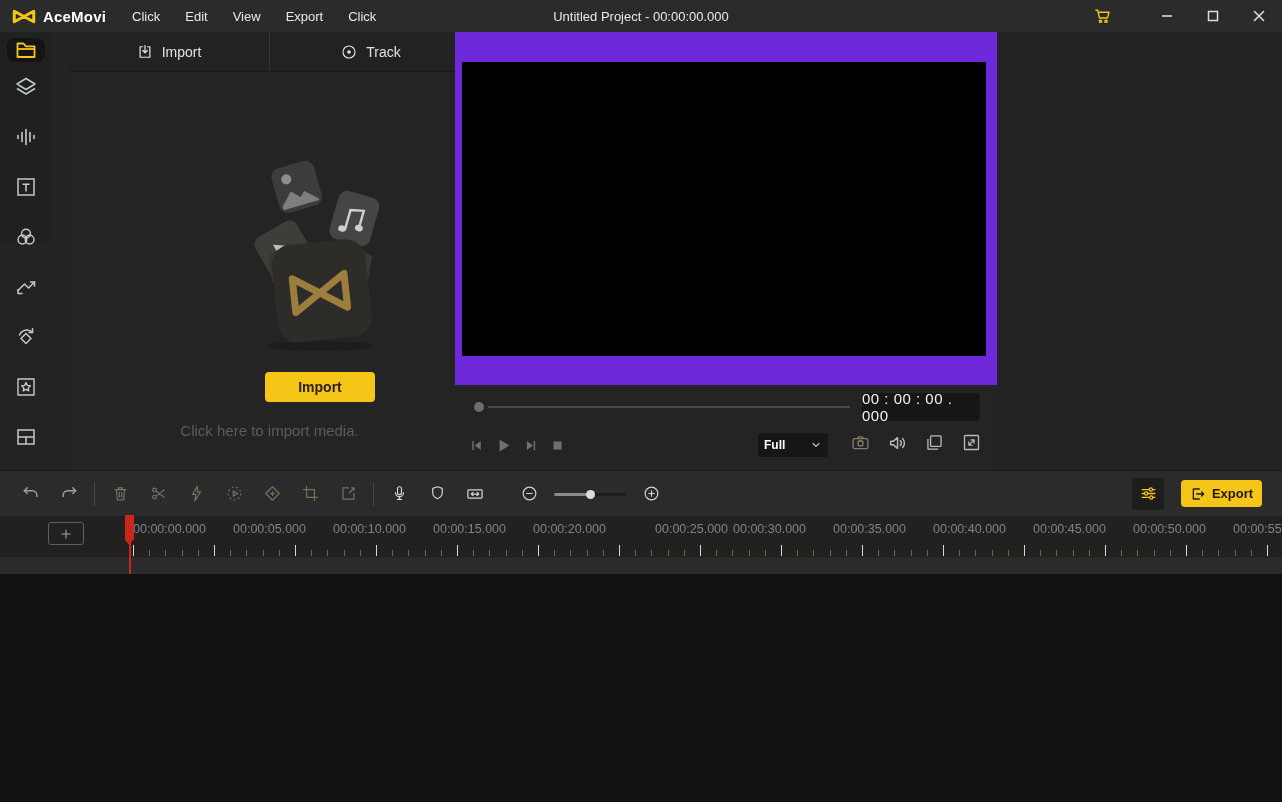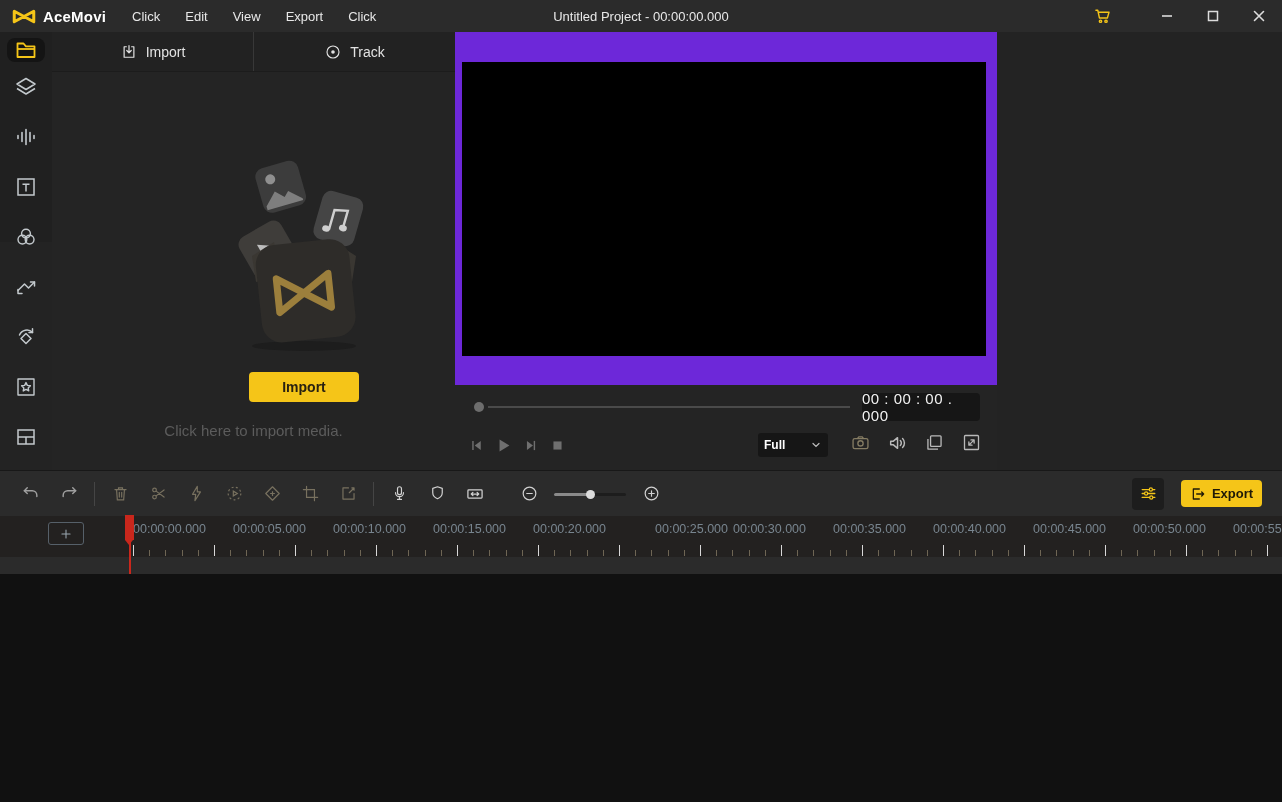--- a/index.html
+++ b/index.html
@@ -18,21 +18,21 @@
   .winbtn{width:46px;height:32px;display:flex;align-items:center;justify-content:center;color:#dcdcdc;}
   .cartbtn{color:#f5c518;margin-right:18px;}
 
   
   .rail{position:absolute;top:32px;left:0;width:52px;bottom:332px;background:#202020;display:flex;flex-direction:column;align-items:center;z-index:5;}
   .rail-active{width:38px;height:38px;margin-top:6px;margin-bottom:13px;background:#141414;border-radius:8px;
                display:flex;align-items:center;justify-content:center;color:#f5c518;}
   .rail-item{height:24px;margin-bottom:26px;color:#c3c9cd;display:flex;align-items:center;justify-content:center;}
 
   
-  .media-panel{position:absolute;top:32px;left:52px;width:403px;height:438px;background:#242424;}
+  .media-panel{position:absolute;top:32px;left:68px;width:403px;height:438px;background:#242424;}
   .tabs{position:absolute;top:0;left:0;right:0;height:39px;display:flex;border-bottom:1px solid #1c1c1c;background:#222;}
   .tab{flex:1;display:flex;align-items:center;justify-content:center;font-size:14px;color:#e3e3e3;gap:8px;cursor:default;}
   .tab + .tab{border-left:1px solid #383838;}
   .import-graphic{position:absolute;left:152px;top:112px;}
   .import-btn{position:absolute;left:197px;top:340px;width:110px;height:30px;background:#f5c518;border-radius:4px;
               display:flex;align-items:center;justify-content:center;font-size:14px;font-weight:bold;color:#292211;}
   .import-hint{position:absolute;top:359px;width:100%;text-align:center;font-size:15px;color:#5c5c5c;}
 
   
   .preview{position:absolute;top:32px;left:455px;width:542px;height:438px;background:#6d28d9;}

